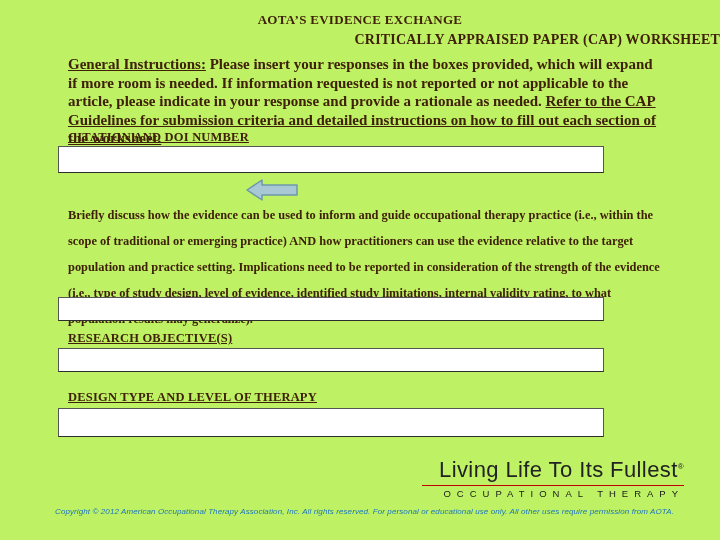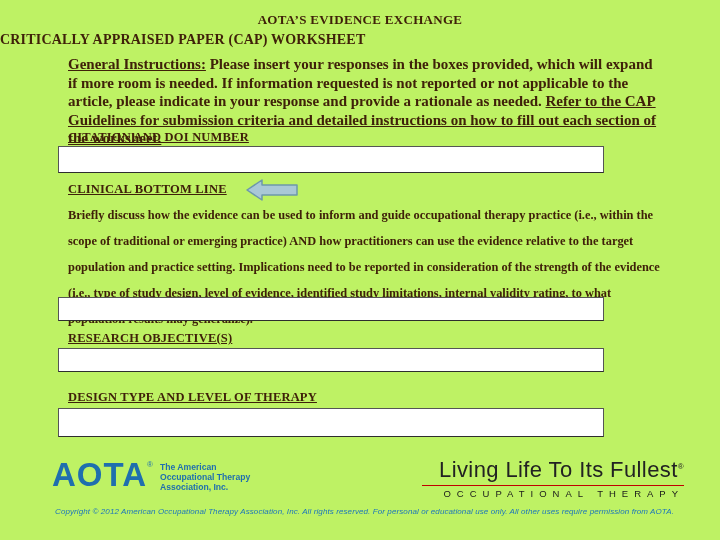--- a/index.html
+++ b/index.html
@@ -12,21 +12,21 @@
     overflow:hidden;
   }
   .page { position:absolute; inset:0; background:#bef264; }
 
   .title {
     position:absolute; top:12px; left:0; width:720px;
     text-align:center; font-size:13px; font-weight:bold; letter-spacing:.3px;
   }
   .subtitle {
     position:absolute; top:32px; left:0; width:720px;
-    text-align:left; font-size:14px; font-weight:bold; letter-spacing:.2px;
+    text-align:right; font-size:14px; font-weight:bold; letter-spacing:.2px;
   }
 
   .instructions {
     position:absolute; left:68px; top:55px; width:590px;
     font-size:15px; font-weight:bold; line-height:18.5px;
   }
   .u { text-decoration:underline; }
 
   .sec-heading {
     position:absolute; left:68px;
@@ -91,44 +91,34 @@
 <div class="page">
 
   <h1 class="title">AOTA’S EVIDENCE EXCHANGE</h1>
   <h2 class="subtitle">CRITICALLY APPRAISED PAPER (CAP) WORKSHEET</h2>
 
   <p class="instructions"><span class="u">General Instructions:</span><span> Please insert your responses in the boxes provided, which will expand if more room is needed. If information requested is not reported or not applicable to the article, please indicate in your response and provide a rationale as needed. </span><span class="u">Refer to the CAP Guidelines for submission criteria and detailed instructions on how to fill out each section of the worksheet.</span></p>
 
   <h3 class="sec-heading" style="top:130px">CITATION AND DOI NUMBER</h3>
   <div class="resp-box" style="top:146px;height:27px" role="textbox"></div>
 
-  <h3 class="sec-heading" style="top:182px">CLINICAL BOTTOM LINE</h3>
   <span class="arrow-wrap">
     <svg width="52" height="22" viewBox="0 0 52 22" xmlns="http://www.w3.org/2000/svg">
       <polygon points="1,11 16,1 16,6 51,6 51,16 16,16 16,21" fill="#a9c8d6" stroke="#6e98ab" stroke-width="1.5" stroke-linejoin="round"></polygon>
     </svg>
   </span>
   <p class="sec-desc" style="top:202px">Briefly discuss how the evidence can be used to inform and guide occupational therapy practice (i.e., within the scope of traditional or emerging practice) AND how practitioners can use the evidence relative to the target population and practice setting. Implications need to be reported in consideration of the strength of the evidence (i.e., type of study design, level of evidence, identified study limitations, internal validity rating, to what population results may generalize).</p>
   <div class="resp-box" style="top:297px;height:24px" role="textbox"></div>
 
   <h3 class="sec-heading" style="top:331px">RESEARCH OBJECTIVE(S)</h3>
   <div class="resp-box" style="top:348px;height:24px" role="textbox"></div>
 
   <h3 class="sec-heading" style="top:390px">DESIGN TYPE AND LEVEL OF THERAPY</h3>
   <div class="resp-box" style="top:408px;height:29px" role="textbox"></div>
 
-  <div class="logo">
-    <span class="logo-text">AOTA</span>
-      <sup class="logo-reg">®</sup>
-    <span class="logo-org">
-      <span style="display:block">The American</span>
-      <span style="display:block">Occupational Therapy</span>
-      <span style="display:block">Association, Inc.</span>
-    </span>
-  </div>
 
   <div class="tagline-block">
     <div class="tagline"><span>Living Life To Its Fullest</span><sup>®</sup></div>
     <div class="tagline-rule"></div>
     <div class="tagline-sub">OCCUPATIONAL THERAPY</div>
   </div>
 
   <div class="copyright">Copyright © 2012 American Occupational Therapy Association, Inc. All rights reserved. For personal or educational use only. All other uses require permission from AOTA.</div>
 
 </div>

